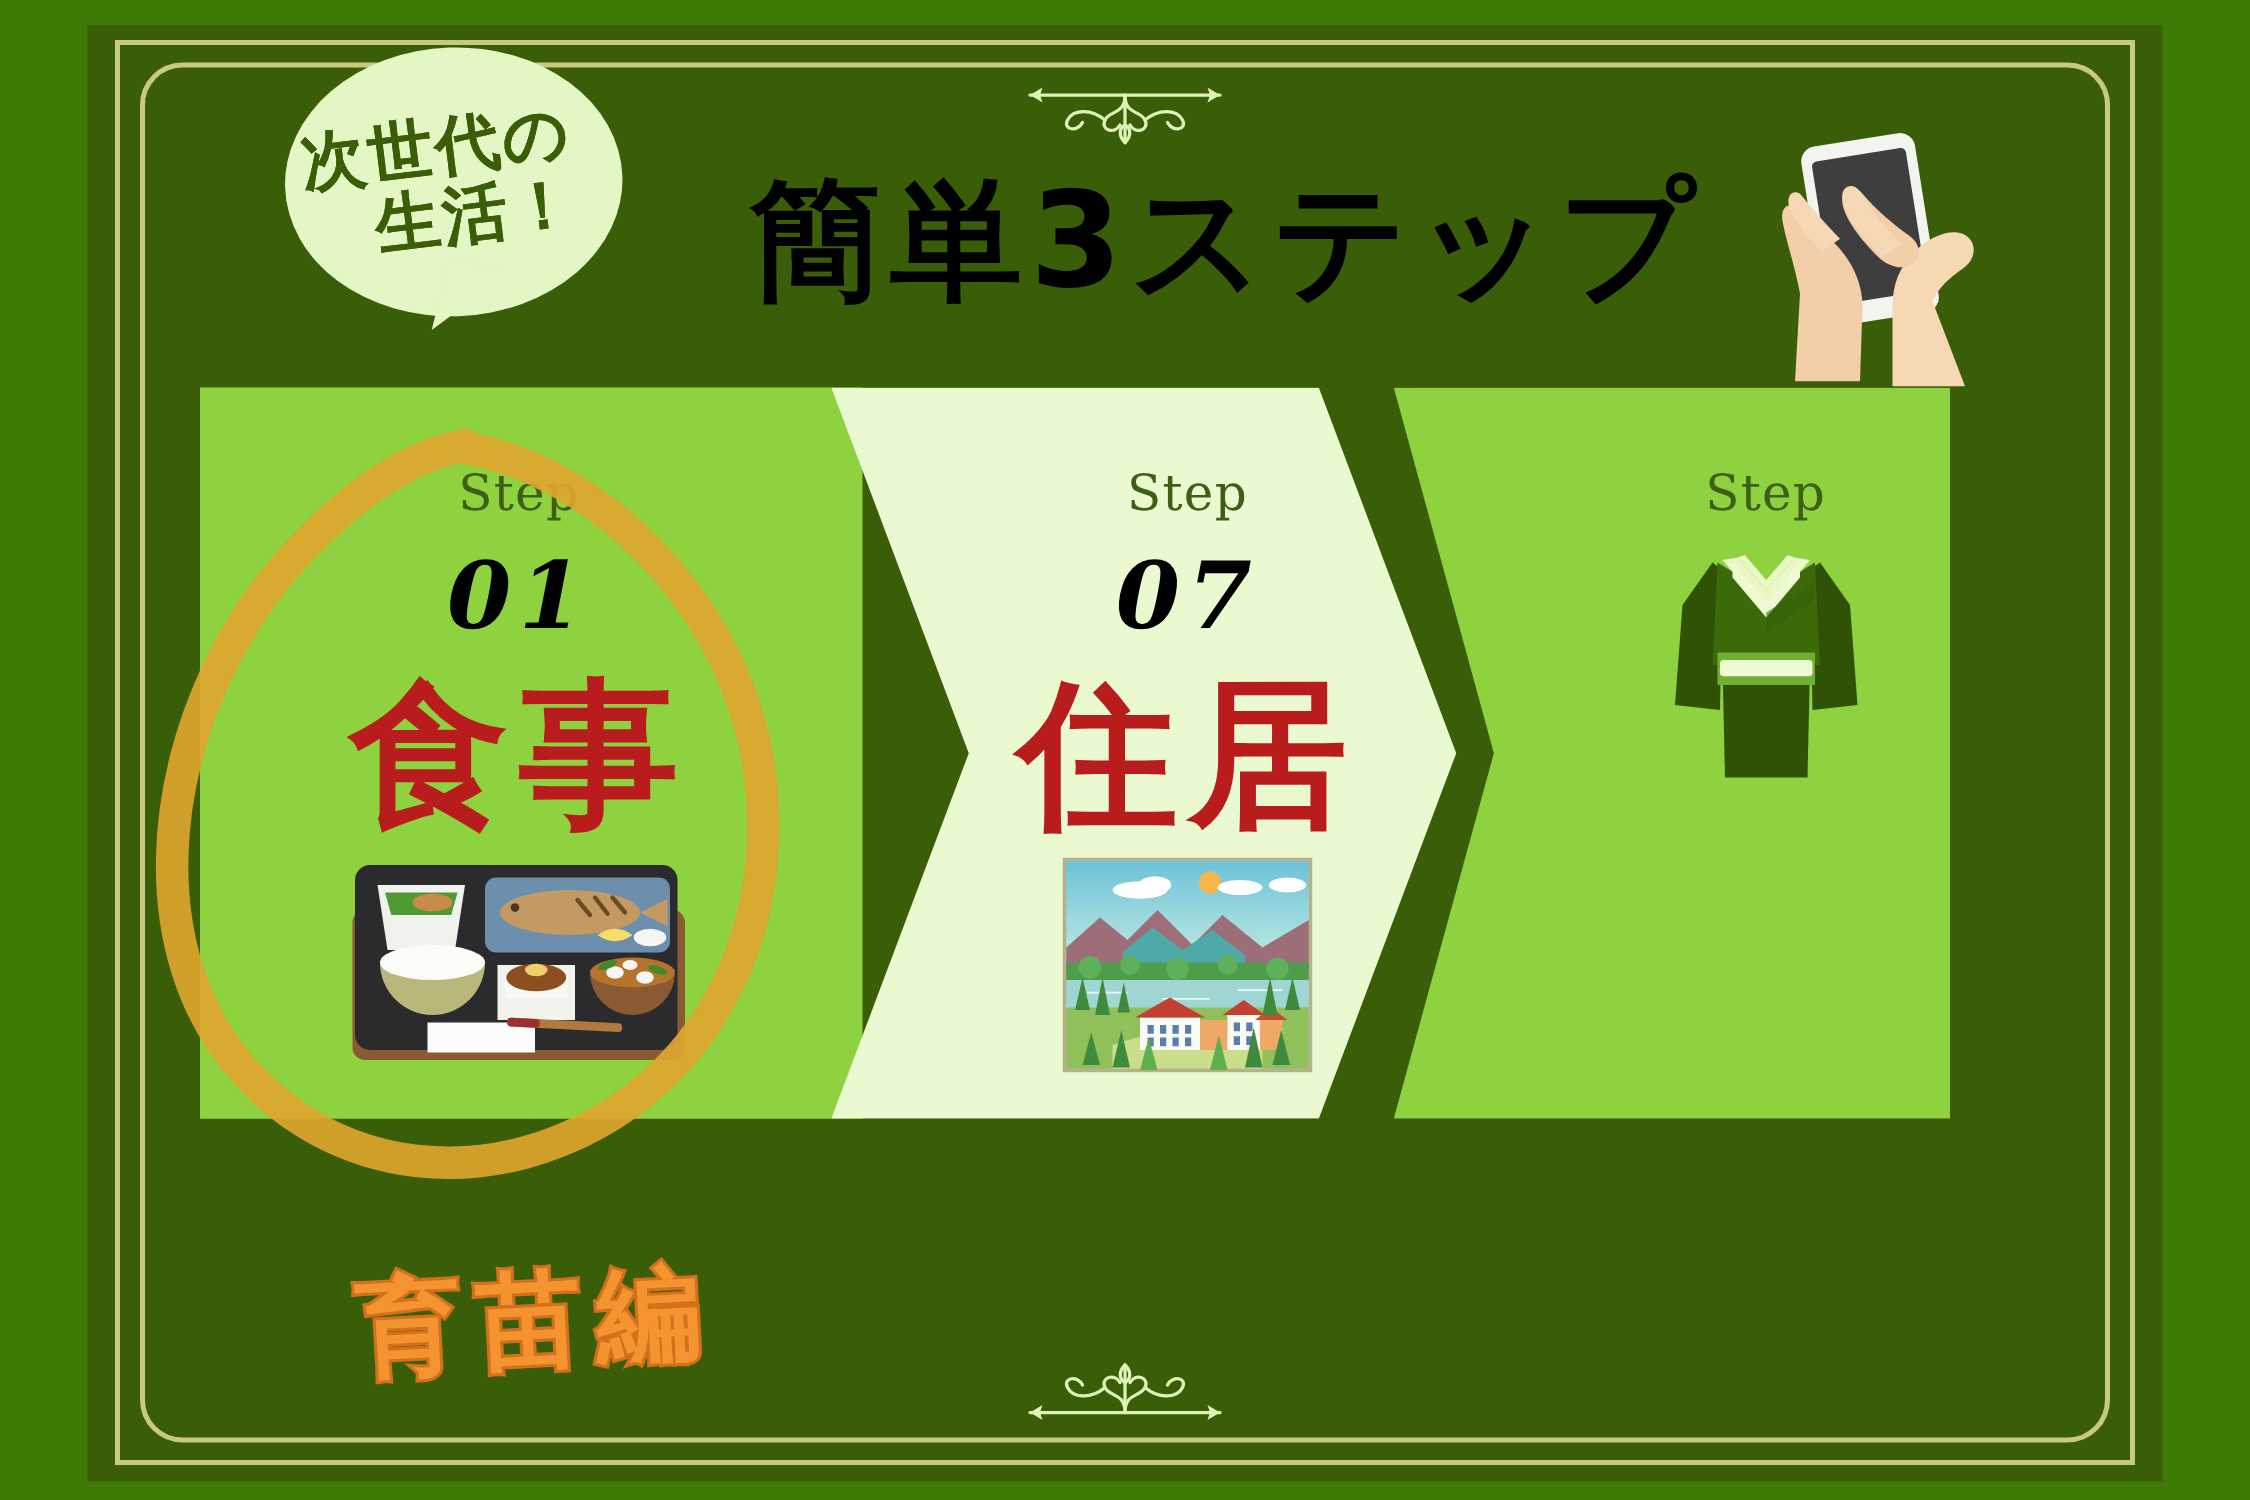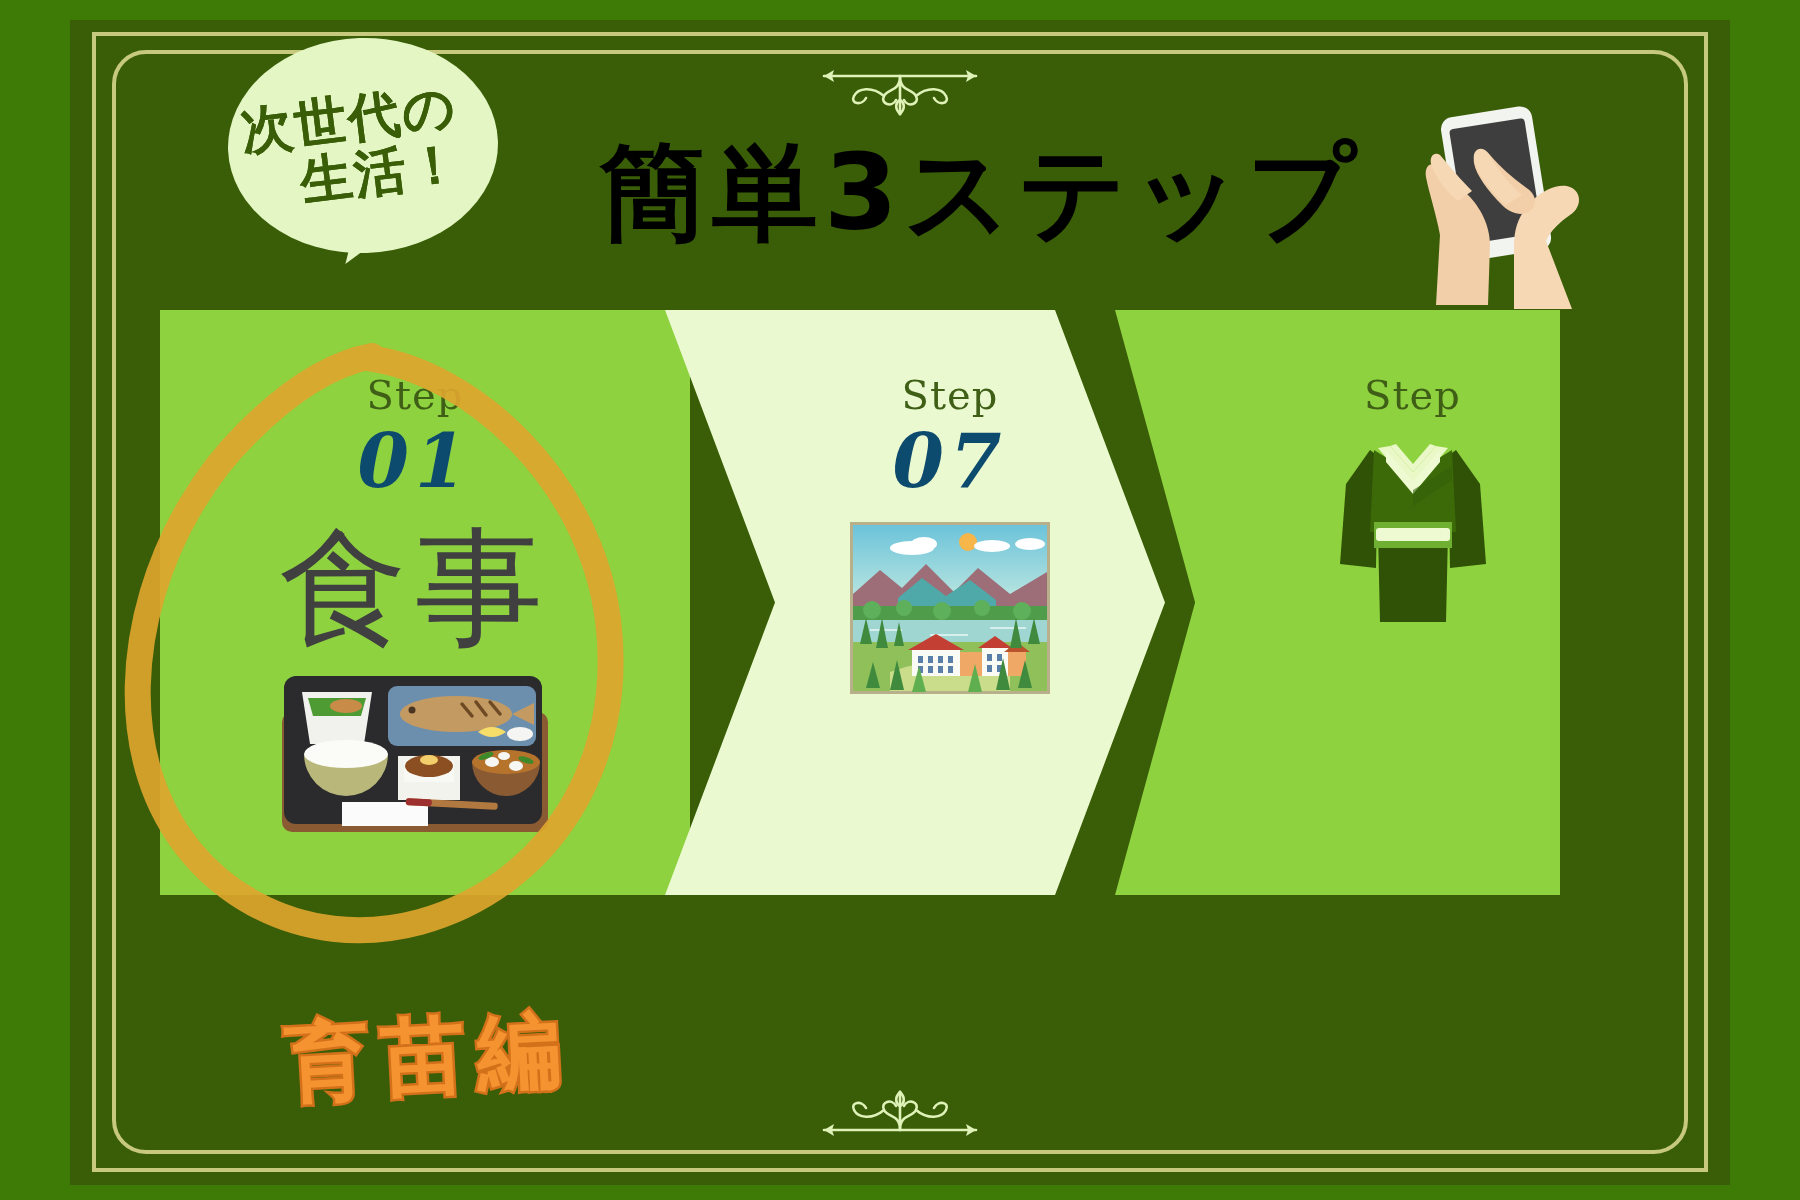--- a/index.html
+++ b/index.html
@@ -86,25 +86,25 @@
   .panel-content{
     position:absolute;left:0;top:0;width:100%;height:100%;
     display:flex;flex-direction:column;align-items:center;
   }
   .step-label{
     font-family:"DejaVu Serif", serif;font-size:40px;color:#3f5f16;
     margin-top:62px;letter-spacing:1px;
   }
   .step-num{
     font-family:"DejaVu Serif", serif;font-style:italic;font-weight:700;
-    font-size:74px;color:#0c4a6e;margin-top:0;letter-spacing:6px;
+    font-size:74px;color:#000000;margin-top:16px;letter-spacing:6px;
   }
   .step-name{
-    font-family:"DejaVu Serif", serif;font-weight:400;
-    font-size:128px;color:#404040;margin-top:20px;letter-spacing:8px;line-height:1;
+    font-family:"DejaVu Serif", serif;font-weight:700;
+    font-size:128px;color:#b91c1c;margin-top:20px;letter-spacing:8px;line-height:1;
   }
   .p1 .panel-content{padding-left:0;}
   .c1{transform:translateX(-10px);}
   .c2{transform:translateX(35px);}
   .c3{transform:translateX(75px);}
 
   .art{margin-top:18px;}
   .art svg{display:block;}
 
   
@@ -246,20 +246,21 @@
             <rect x="126" y="128" width="26" height="7" rx="3" fill="#9d2f2f" transform="rotate(3 126 128)"></rect>
           </svg>
         </div>
       </div>
     </div>
 
     <div class="panel p2">
       <div class="panel-content c2">
         <div class="step-label">Step</div>
         <div class="step-num">07</div>
+        <div class="step-name">住居</div>
         <div class="art">
           <svg width="200" height="172" viewBox="0 0 200 172" xmlns="http://www.w3.org/2000/svg">
             <rect x="0" y="0" width="200" height="172" fill="#b8b08a"></rect>
             <rect x="3" y="3" width="194" height="166" fill="#7fd0d8"></rect>
             <defs>
               <linearGradient id="sky" x1="0" y1="0" x2="0" y2="1">
                 <stop offset="0" stop-color="#6cc3da"></stop>
                   <stop offset="1" stop-color="#bfe8e0"></stop>
               </linearGradient>
             </defs>

